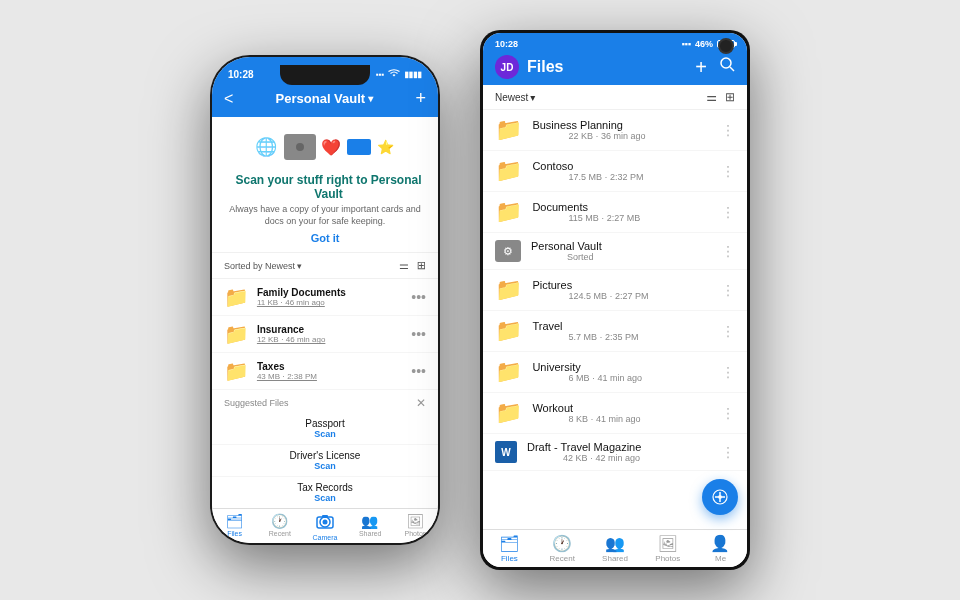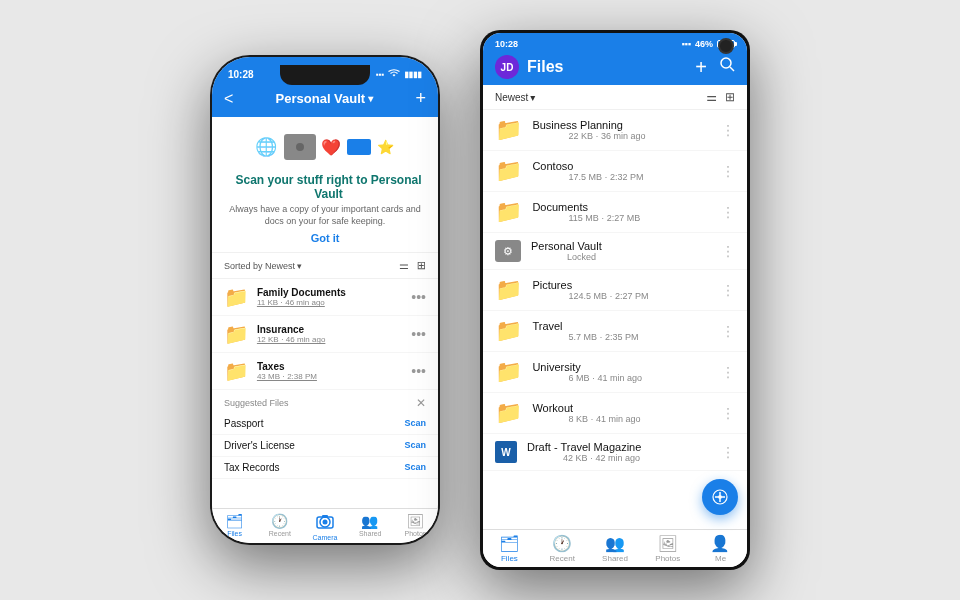--- a/index.html
+++ b/index.html
@@ -182,23 +182,24 @@
     .suggested-header {
       padding: 6px 12px 3px;
       display: flex;
       justify-content: space-between;
       align-items: center;
     }
     .suggested-label { font-size: 9px; color: #888; text-align: right; }
     .suggested-close { font-size: 12px; color: #999; }
     .suggested-item {
       display: flex;
-      align-items: flex-start;
+      align-items: center;
       padding: 5px 12px;
       border-bottom: 1px solid #f5f5f5;
+      flex-direction: column;
     }
     .suggested-name { flex: 1; font-size: 10px; color: #111; }
     .scan-btn {
       font-size: 9px;
       color: #1a7fe8;
       font-weight: 600;
       background: none;
       border: none;
       cursor: pointer;
     }
@@ -598,21 +599,21 @@
             <div class="android-file-name">Documents</div>
             <div class="android-file-meta">115 MB · 2:27 MB</div>
           </div>
           <span class="android-file-more">⋮</span>
         </div>
 
         <div class="android-file-item">
           <div class="vault-folder-icon"></div>
           <div class="android-file-info">
             <div class="android-file-name">Personal Vault</div>
-            <div class="android-file-meta">Locked</div>
+            <div class="android-file-meta">Sorted</div>
           </div>
           <span class="android-file-more">⋮</span>
         </div>
 
         <div class="android-file-item">
           <span class="android-folder-icon">📁</span>
           <div class="android-file-info">
             <div class="android-file-name">Pictures</div>
             <div class="android-file-meta">124.5 MB · 2:27 PM</div>
           </div>

